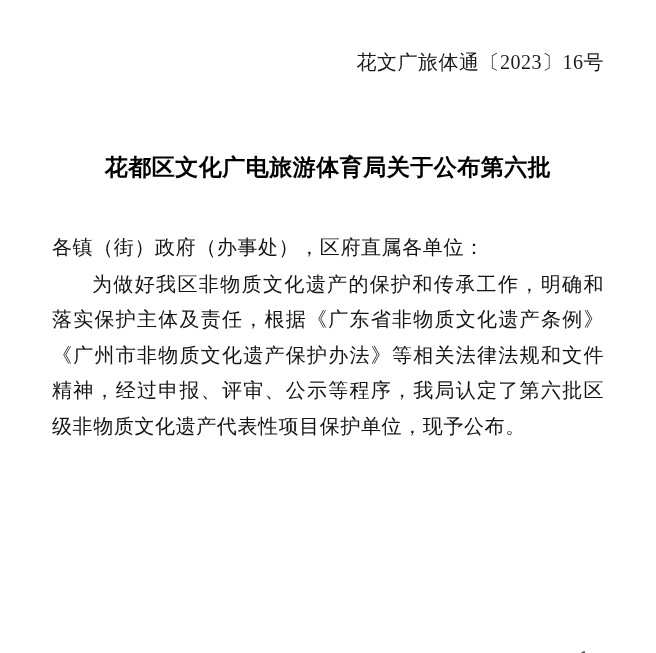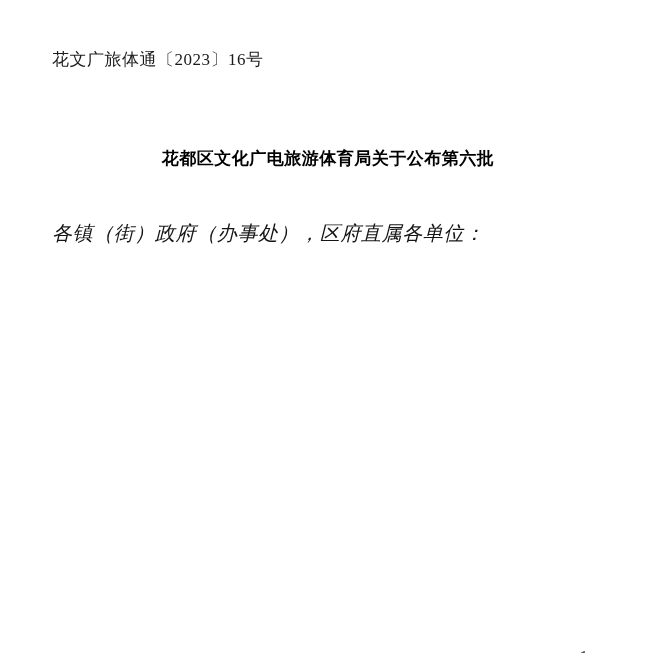--- a/index.html
+++ b/index.html
@@ -16,50 +16,49 @@
     overflow: hidden;
   }
   .page {
     width: 656px;
     height: 653px;
     position: relative;
     box-sizing: border-box;
     padding: 0 52px;
   }
   .doc-number {
-    text-align: left;
-    font-size: 17px;
+    text-align: right;
+    font-size: 20px;
     line-height: 1.4;
     letter-spacing: 0.5px;
     margin-top: 48px;
     color: #1b1b1b;
     font-family: "Liberation Serif", "DejaVu Serif", serif;
   }
   .title {
     text-align: center;
-    font-size: 17px;
+    font-size: 23px;
     font-weight: bold;
     line-height: 1.55;
     margin-top: 74px;
     letter-spacing: 0.5px;
     color: #000000;
   }
   .title-line {
     display: block;
     white-space: nowrap;
   }
   .title-line.l2 { letter-spacing: 1px; }
   .title-line.l3 { letter-spacing: 1px; }
   .salutation {
     margin-top: 44px;
     font-size: 20px;
     line-height: 1.75;
     letter-spacing: 0.6px;
     color: #141414;
-    font-style: italic;
   }
   .body-text {
     font-size: 20px;
     line-height: 1.78;
     letter-spacing: 0.6px;
     text-align: justify;
     text-justify: inter-ideograph;
     text-indent: 2em;
     color: #141414;
     margin-top: 2px;
@@ -80,16 +79,17 @@
 <div class="page">
 
   <div class="doc-number">花文广旅体通〔2023〕16号</div>
 
   <div class="title">
     <span class="title-line l1">花都区文化广电旅游体育局关于公布第六批</span>
   </div>
 
   <div class="salutation">各镇（街）政府（办事处），区府直属各单位：</div>
 
+  <p class="body-text">为做好我区非物质文化遗产的保护和传承工作，明确和落实保护主体及责任，根据《广东省非物质文化遗产条例》《广州市非物质文化遗产保护办法》等相关法律法规和文件精神，经过申报、评审、公示等程序，我局认定了第六批区级非物质文化遗产代表性项目保护单位，现予公布。</p>
 
   <div class="page-number">- 1 -</div>
 
 </div>
 
 </body></html>

